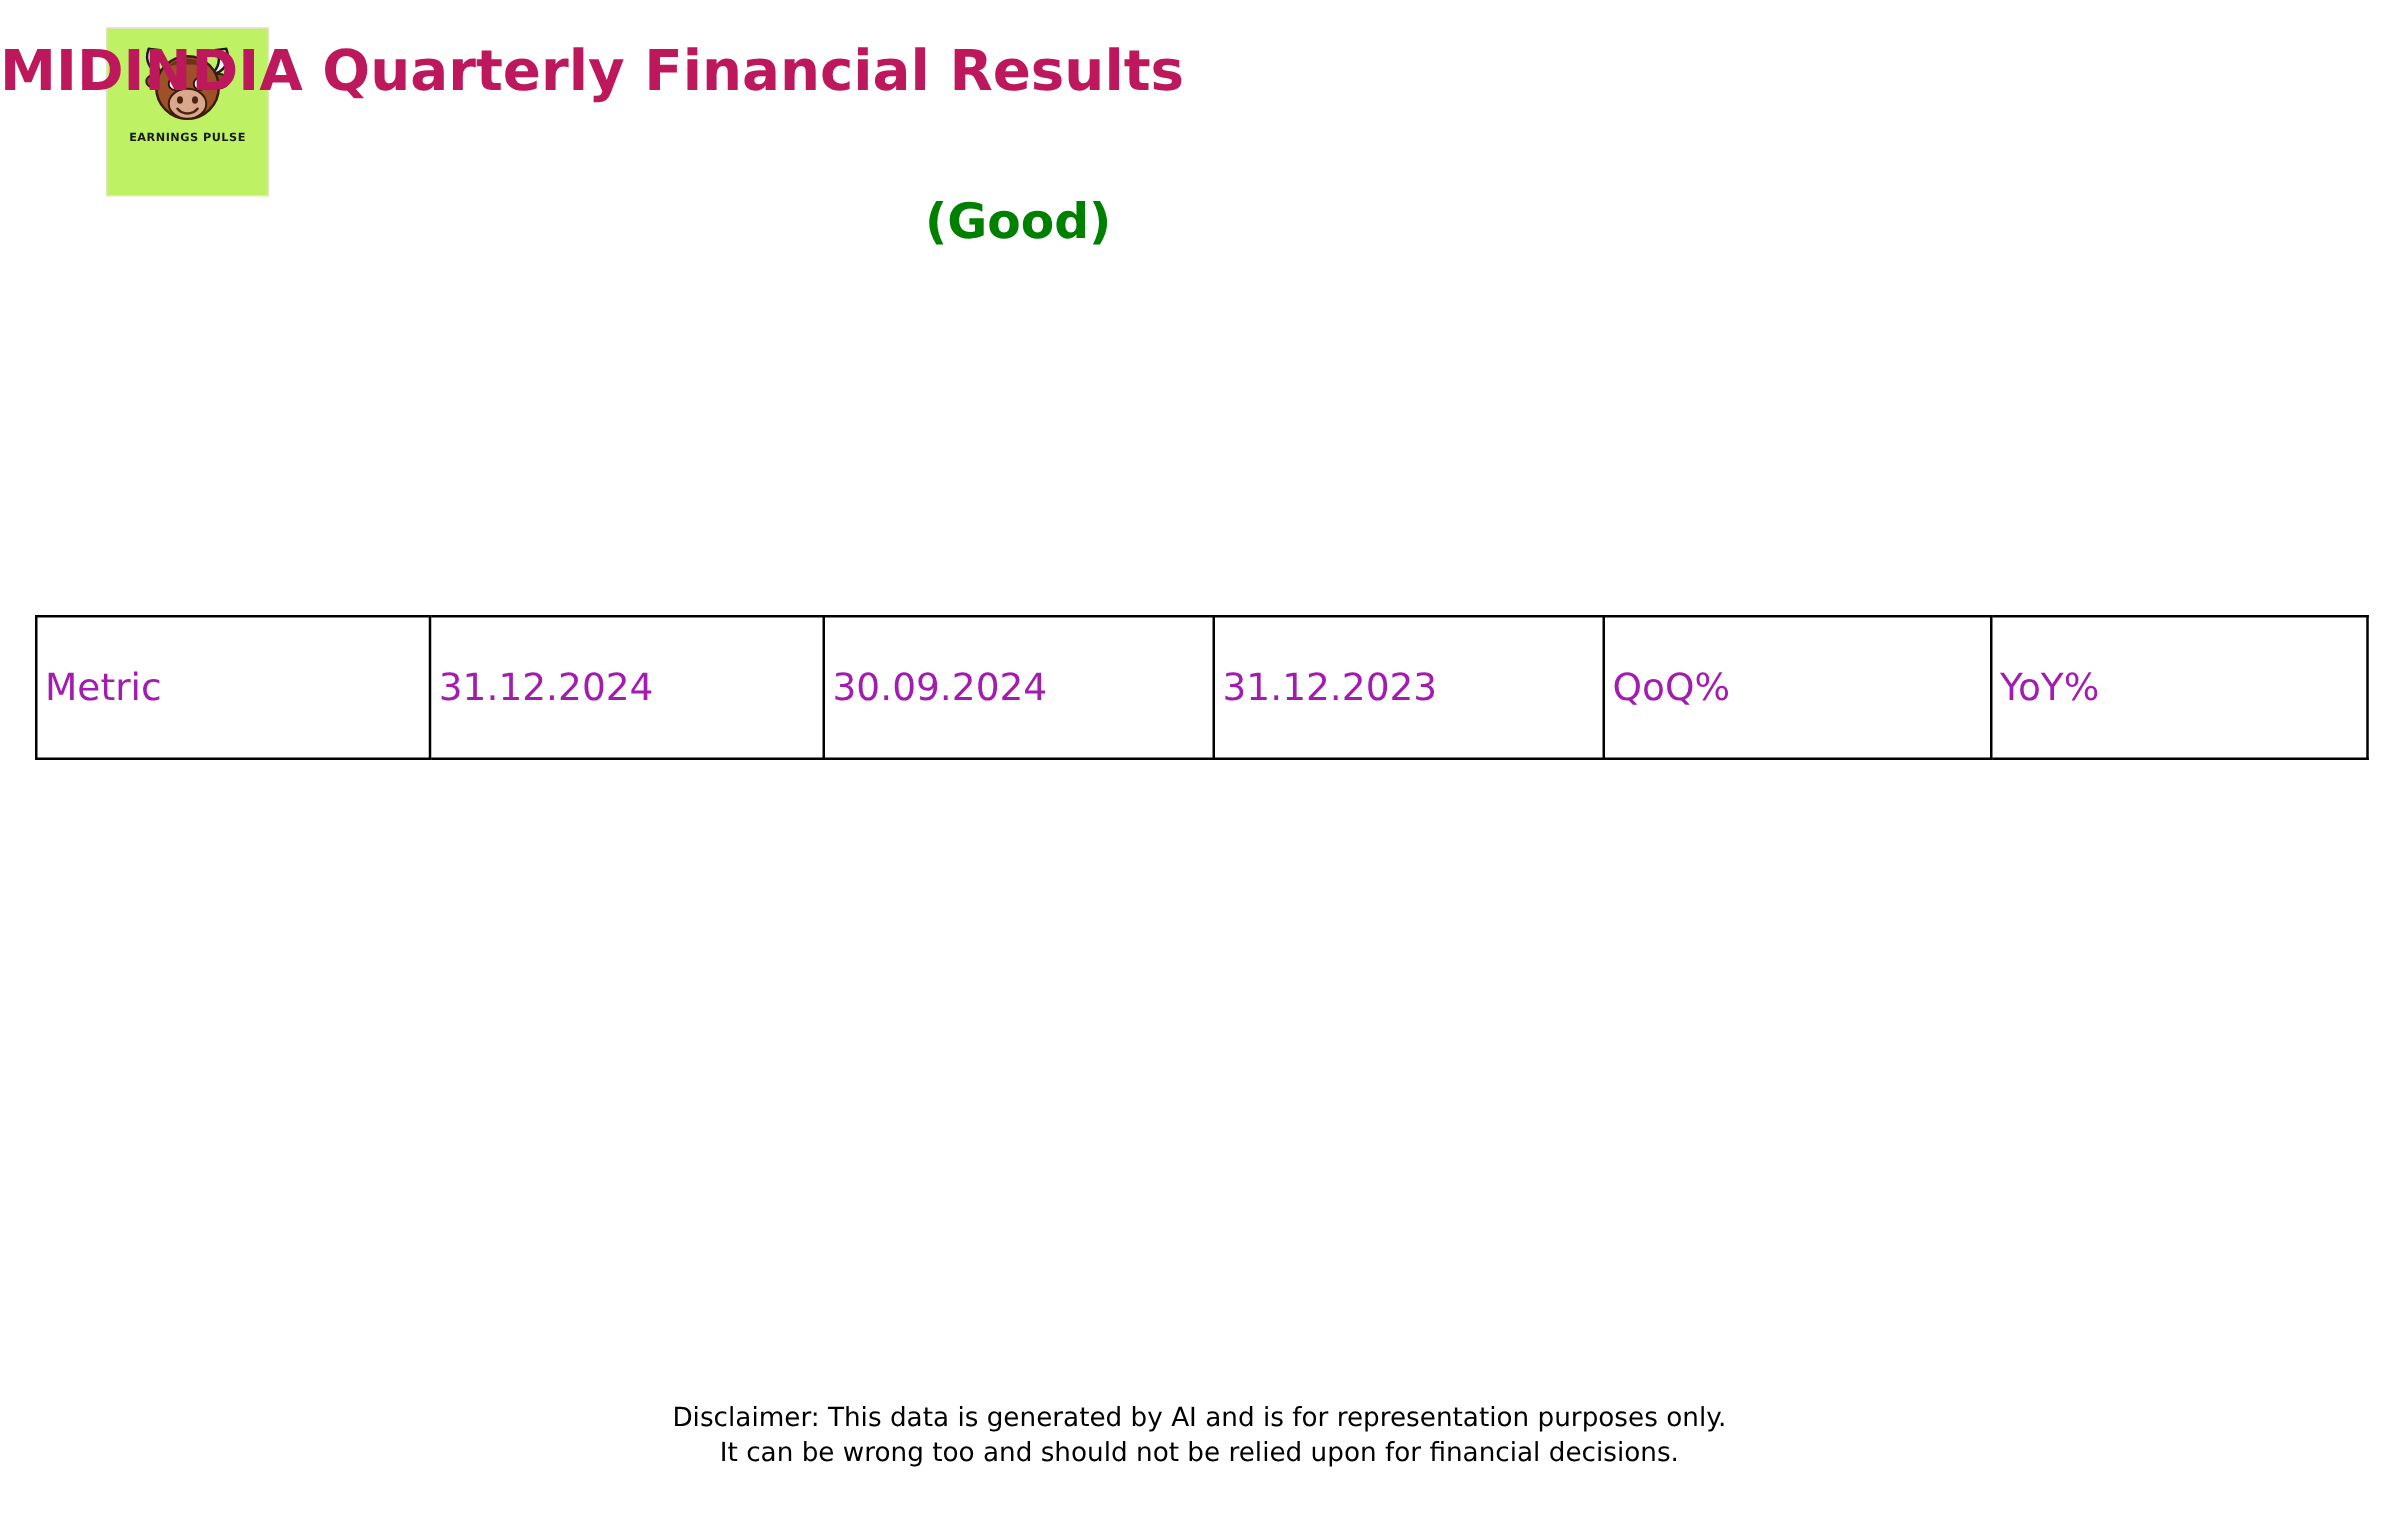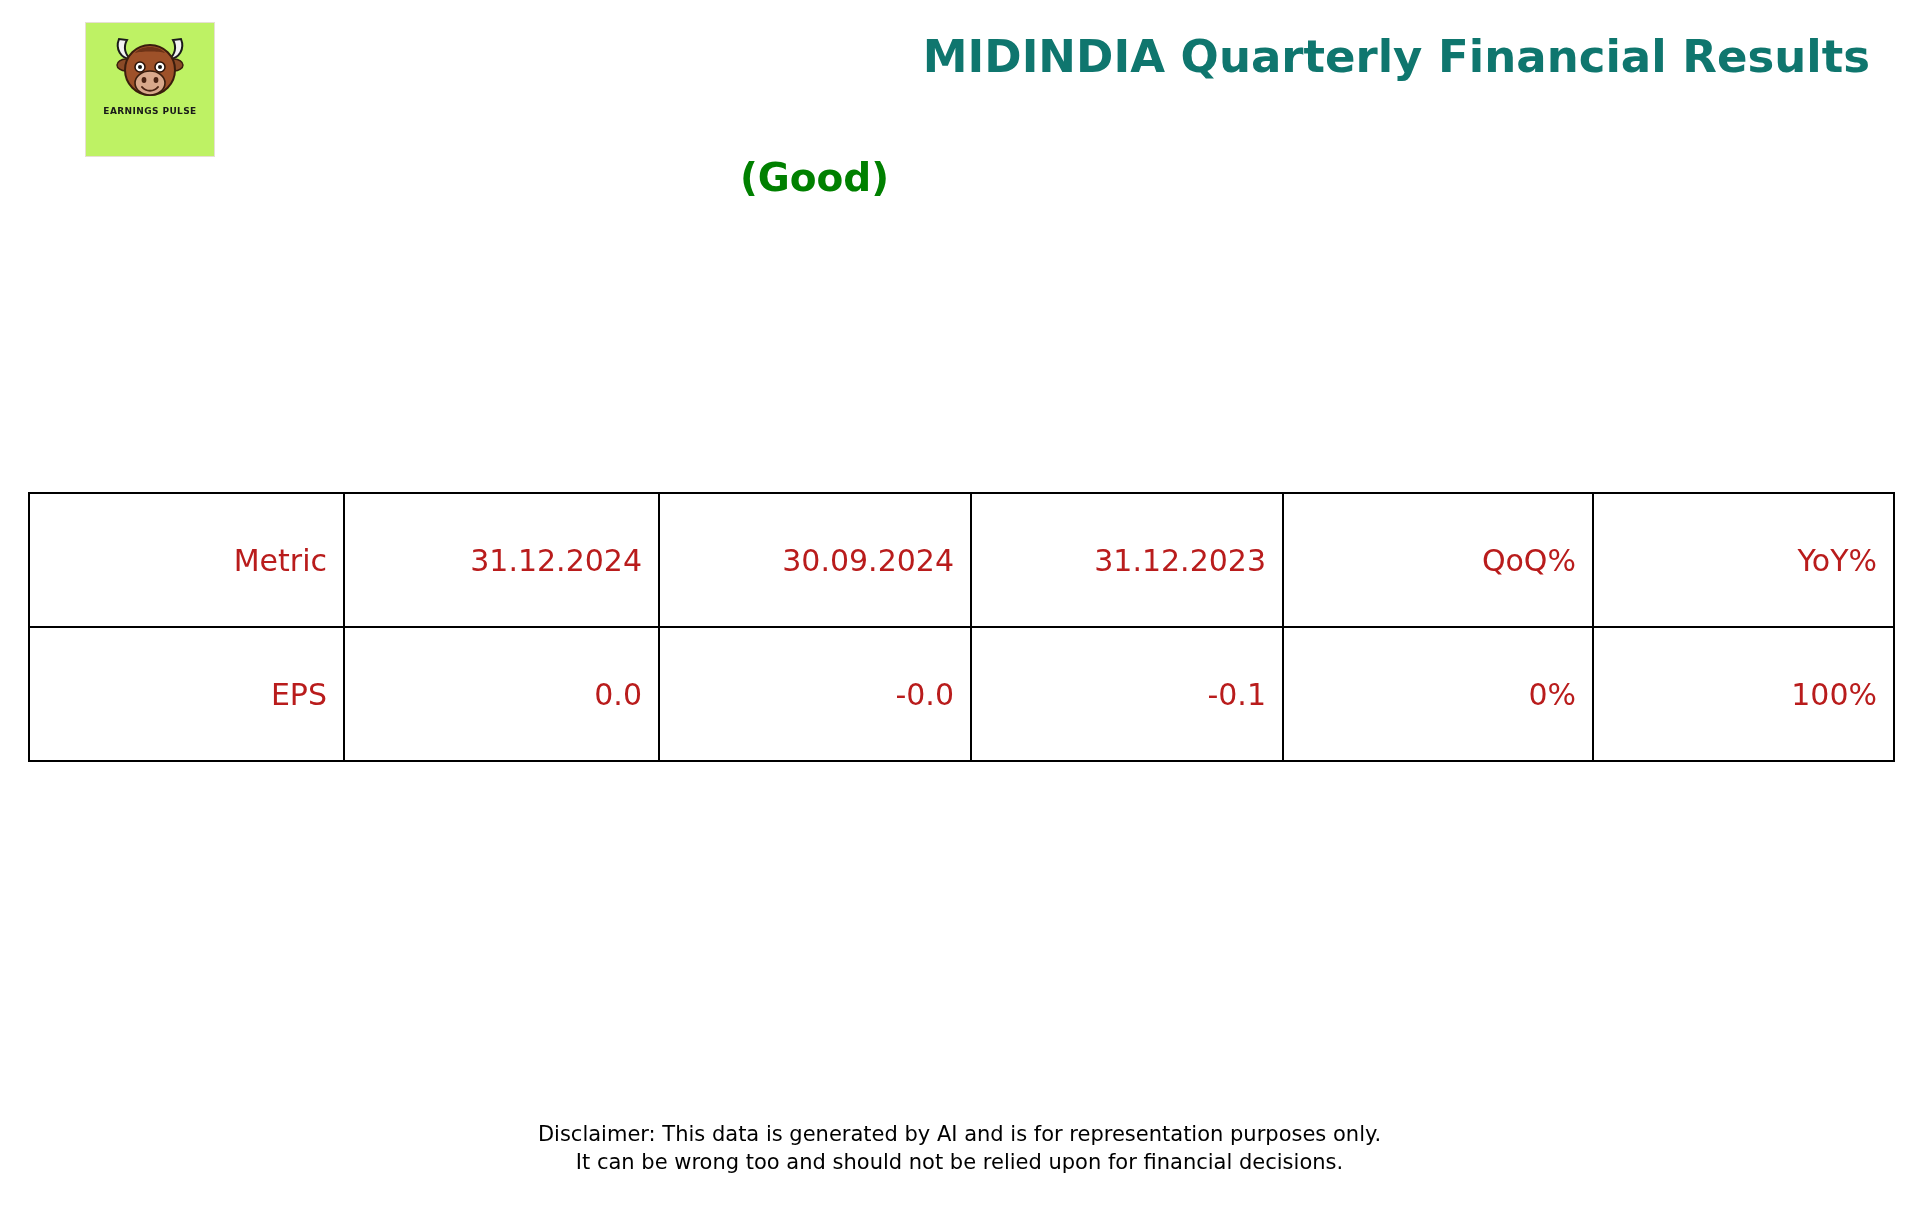--- a/index.html
+++ b/index.html
@@ -45,24 +45,24 @@
     margin-top: 3px;
     font-family: "DejaVu Sans", sans-serif;
   }
 
   
   #main-title {
     position: absolute;
     left: 0;
     top: 30px;
     width: 1870px;
-    text-align: right;
+    text-align: left;
     font-size: 45px;
     font-weight: bold;
-    color: #0f766e;
+    color: #be185d;
     letter-spacing: 0px;
   }
   #subtitle {
     position: absolute;
     left: 0;
     top: 155px;
     width: 1629px;
     text-align: center;
     font-size: 39px;
     font-weight: bold;
@@ -73,25 +73,25 @@
   #results-table {
     position: absolute;
     left: 28px;
     top: 492px;
     width: 1865px;
     border-collapse: collapse;
     table-layout: fixed;
   }
   #results-table td {
     border: 2.5px solid #000000;
-    text-align: right;
+    text-align: left;
     font-size: 30px;
-    color: #b91c1c;
+    color: #a21caf;
     height: 100px;
-    padding: 16px;
+    padding: 6px;
     font-weight: normal;
   }
   #results-table col.c0 { width: 315px; }
   #results-table col.c1 { width: 315px; }
   #results-table col.c2 { width: 312px; }
   #results-table col.c3 { width: 312px; }
   #results-table col.c4 { width: 310px; }
   #results-table col.c5 { width: 301px; }
 
   .pos { color: #008000; }
@@ -155,27 +155,19 @@
   </colgroup>
   <tbody>
     <tr>
       <td>Metric</td>
       <td>31.12.2024</td>
       <td>30.09.2024</td>
       <td>31.12.2023</td>
       <td>QoQ%</td>
       <td>YoY%</td>
     </tr>
-    <tr>
-      <td>EPS</td>
-      <td>0.0</td>
-      <td>-0.0</td>
-      <td>-0.1</td>
-      <td class="neg">0%</td>
-      <td class="pos">100%</td>
-    </tr>
   </tbody>
 </table>
 
 <div id="disclaimer">
   <div>Disclaimer: This data is generated by AI and is for representation purposes only.</div>
   <div>It can be wrong too and should not be relied upon for financial decisions.</div>
 </div>
 
 </body></html>

